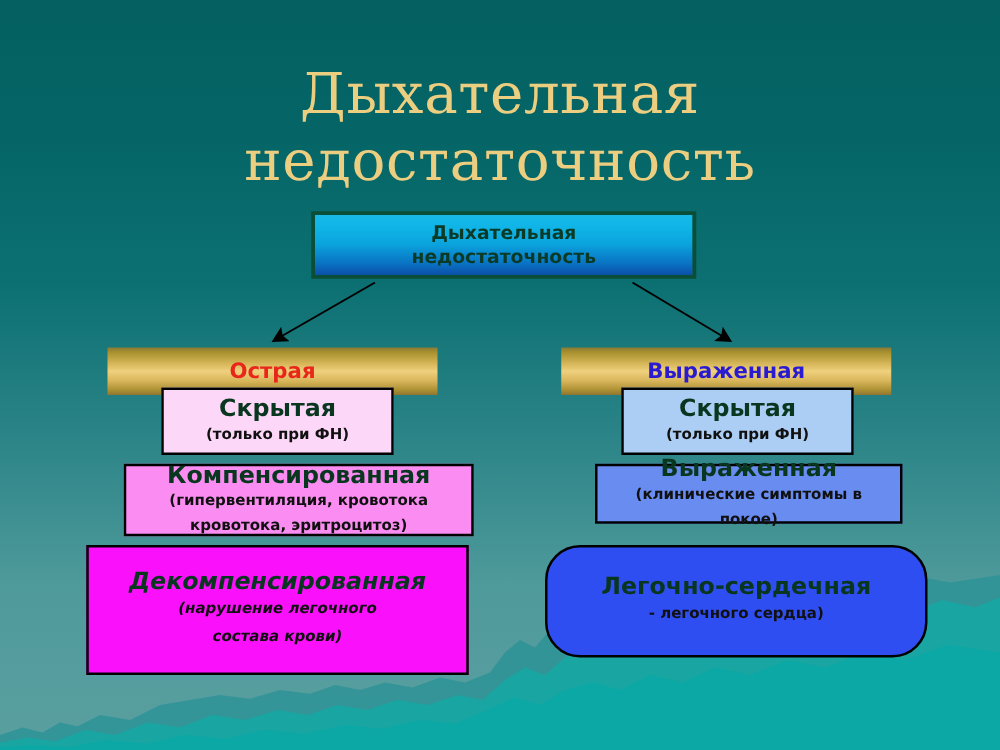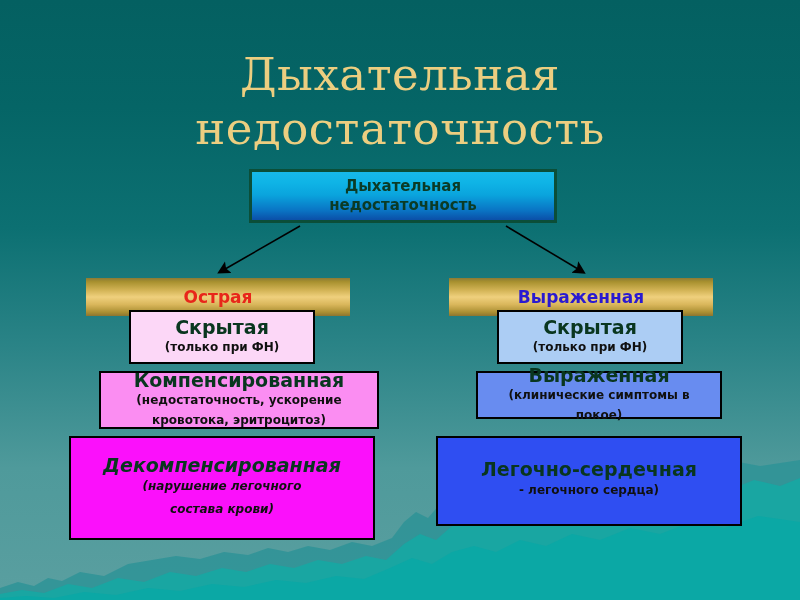--- a/index.html
+++ b/index.html
@@ -158,20 +158,21 @@
     left: 497px; top: 310px; width: 186px; height: 54px;
     background: #accdf4;
   }
   #chronic-2 {
     left: 476px; top: 371px; width: 246px; height: 48px;
     background: #688cf0;
   }
   #chronic-3 {
     left: 436px; top: 436px; width: 306px; height: 90px;
     background: #2f4ef2;
+    border-radius: 28px;
   }
   #chronic-3 .lv-sub { line-height: 23px; }
   #acute-3 .lv-sub { line-height: 23px; }
 </style>
 </head>
 <body>
 
 <div id="slide">
 
   <svg id="mountains" viewBox="0 0 800 140" preserveAspectRatio="none">
@@ -220,21 +221,21 @@
     <span>Выраженная</span>
   </div>
 
   <div class="level" id="acute-1">
     <div class="lv-title">Скрытая</div>
     <div class="lv-sub">(только при ФН)</div>
   </div>
 
   <div class="level" id="acute-2">
     <div class="lv-title">Компенсированная</div>
-    <div class="lv-sub">(недостаточность, ускорение</div>
+    <div class="lv-sub">(гипервентиляция, кровотока</div>
     <div class="lv-sub">кровотока, эритроцитоз)</div>
   </div>
 
   <div class="level" id="acute-3">
     <div class="lv-title">Декомпенсированная</div>
     <div class="lv-sub">(нарушение легочного</div>
     <div class="lv-sub">состава крови)</div>
   </div>
 
   <div class="level" id="chronic-1">

